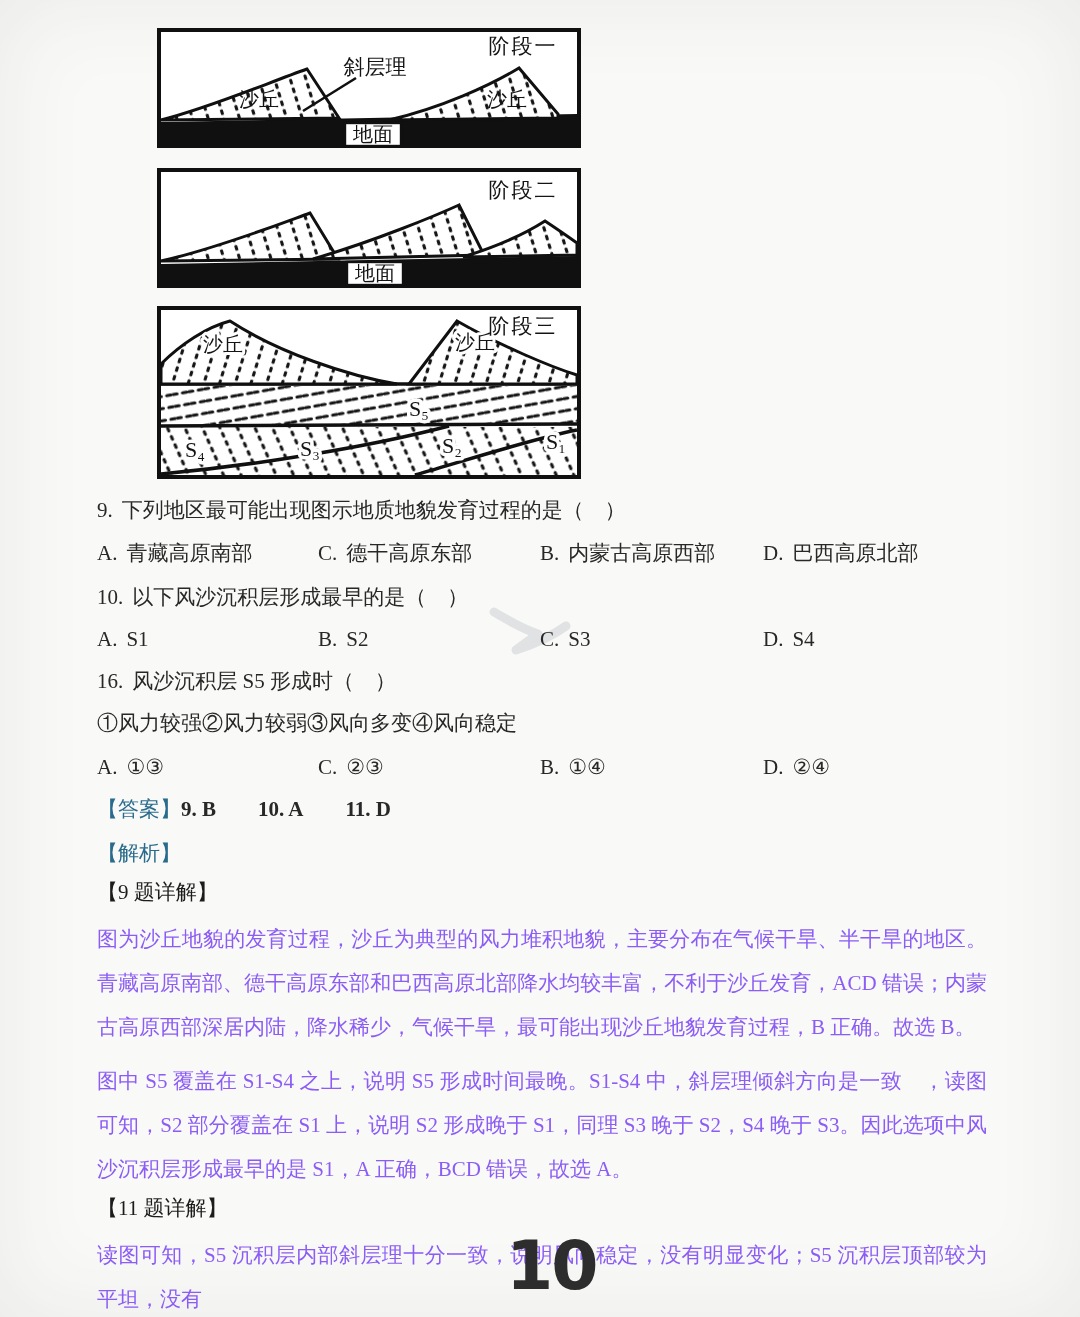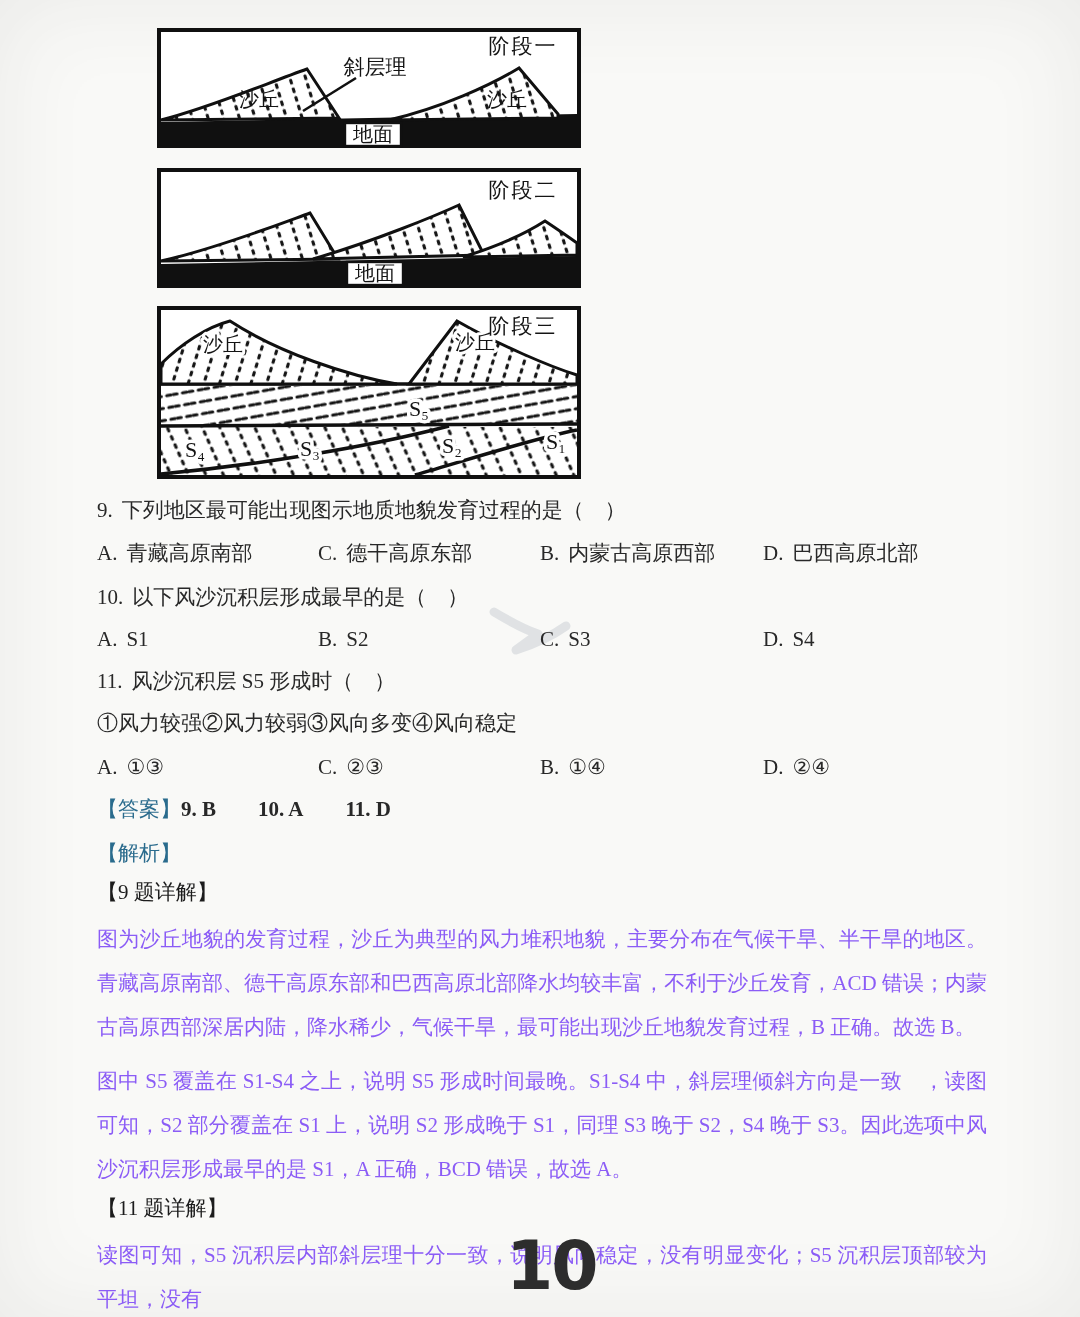--- a/index.html
+++ b/index.html
@@ -130,21 +130,21 @@
     <span class="qnum">10.</span><span>以下风沙沉积层形成最早的是（　）</span>
   </p>
   <div class="optrow" style="margin-top:12px">
     <div class="opt"><span class="ol">A.</span><span>S1</span></div>
     <div class="opt"><span class="ol">B.</span><span>S2</span></div>
     <div class="opt"><span class="ol">C.</span><span>S3</span></div>
     <div class="opt"><span class="ol">D.</span><span>S4</span></div>
   </div>
 
   <p class="stem m12">
-    <span class="qnum">11.</span><span>风沙沉积层 S5 形成时（　）</span>
+    <span class="qnum">16.</span><span>风沙沉积层 S5 形成时（　）</span>
   </p>
   <p class="sub-items">①风力较强②风力较弱③风向多变④风向稳定</p>
   <div class="optrow" style="margin-top:14px">
     <div class="opt"><span class="ol">A.</span><span>①③</span></div>
     <div class="opt"><span class="ol">C.</span><span>②③</span></div>
     <div class="opt"><span class="ol">B.</span><span>①④</span></div>
     <div class="opt"><span class="ol">D.</span><span>②④</span></div>
   </div>
 
   <p class="ans-line">

